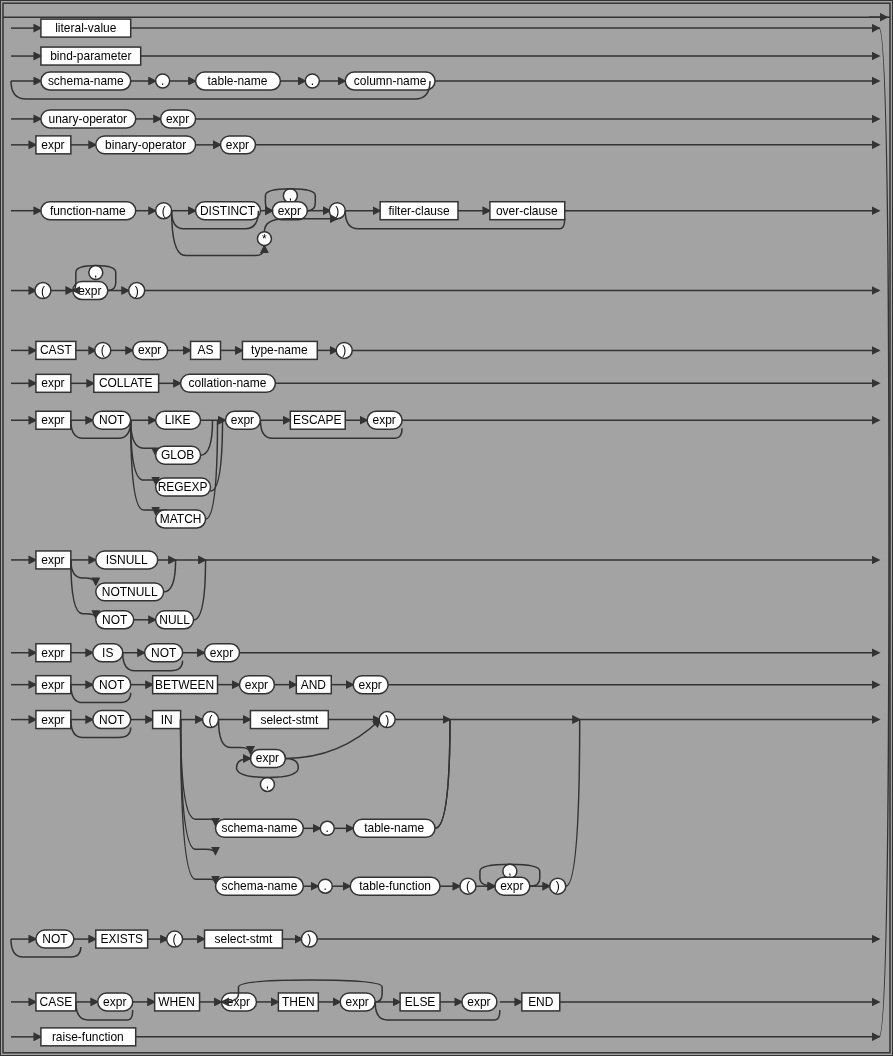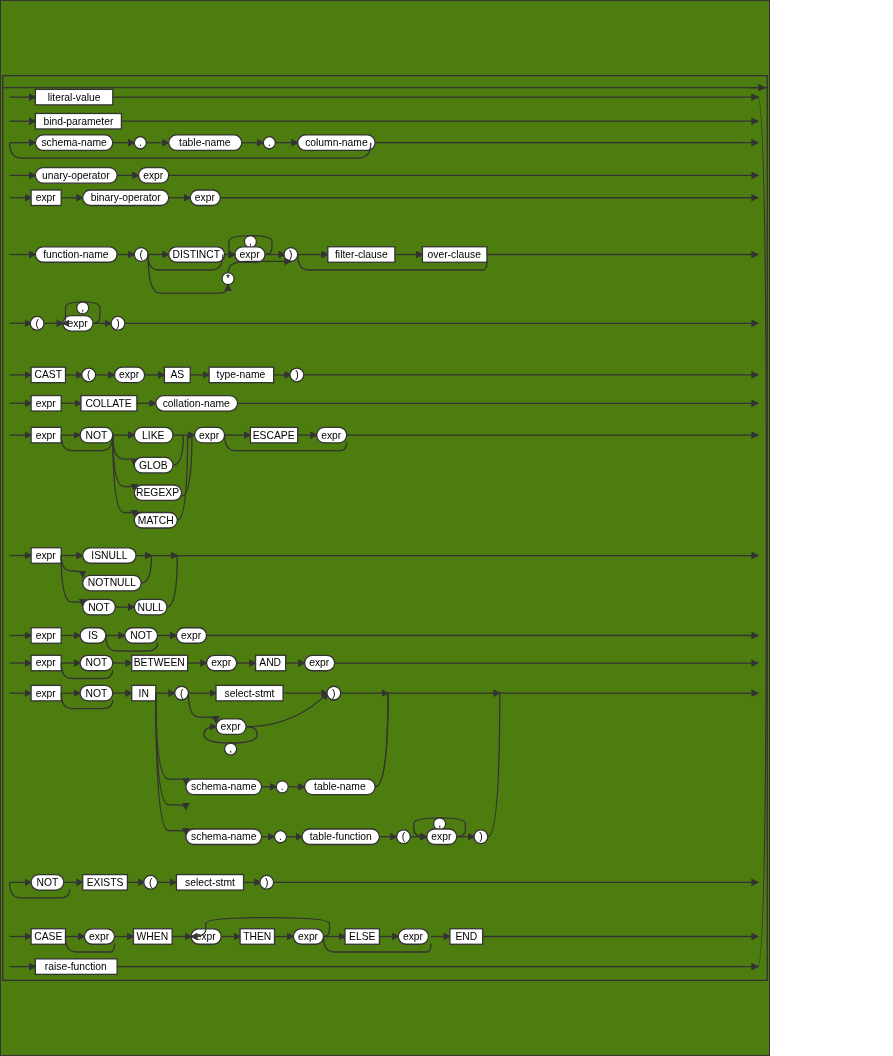--- a/index.html
+++ b/index.html
@@ -6,23 +6,23 @@
     body {
       background: #fff;
       font-family: Arial, sans-serif;
       font-size: 12px;
       width: 893px;
       min-height: 1056px;
       overflow: hidden;
     }
     .diagram-container {
       position: relative;
-      width: 770px;
+      width: 893px;
       height: 1056px;
-      background: #4d7c0f;
+      background: #a3a3a3;
       border: 1.5px solid #333;
     }
     svg {
       position: absolute;
       top: 0; left: 0;
       width: 100%;
       height: 100%;
     }
     text {
       font-family: Arial, sans-serif;

